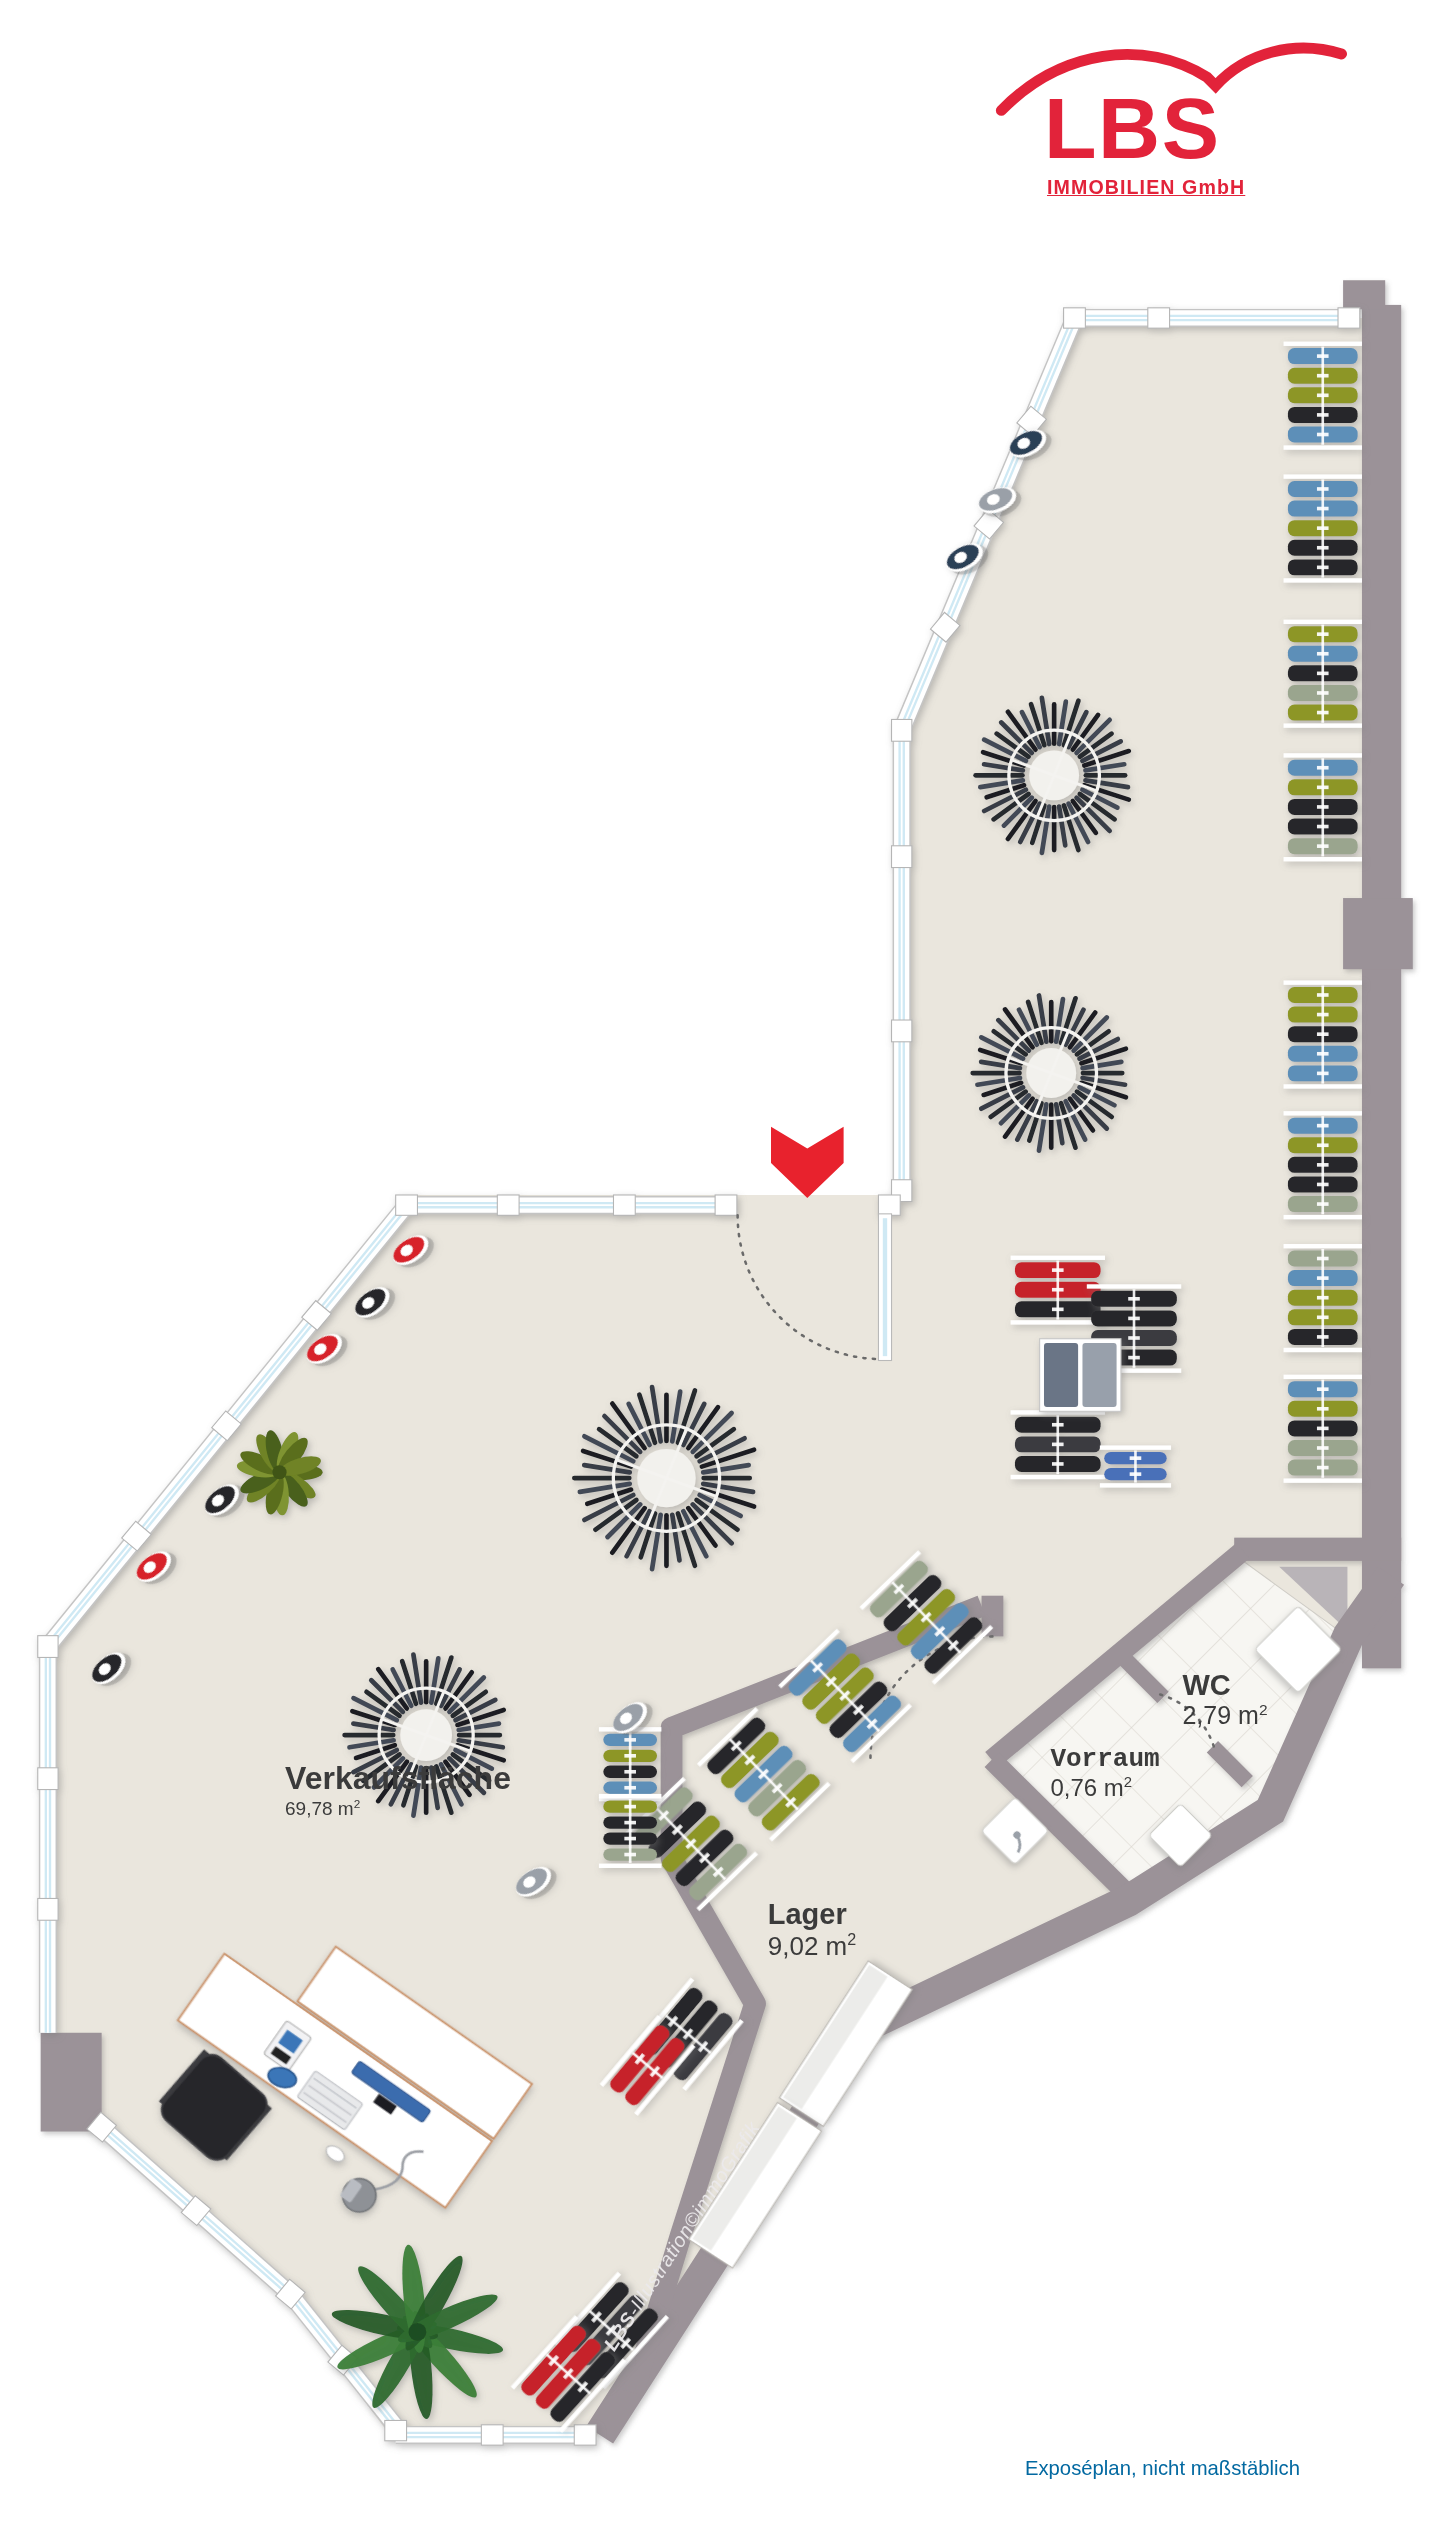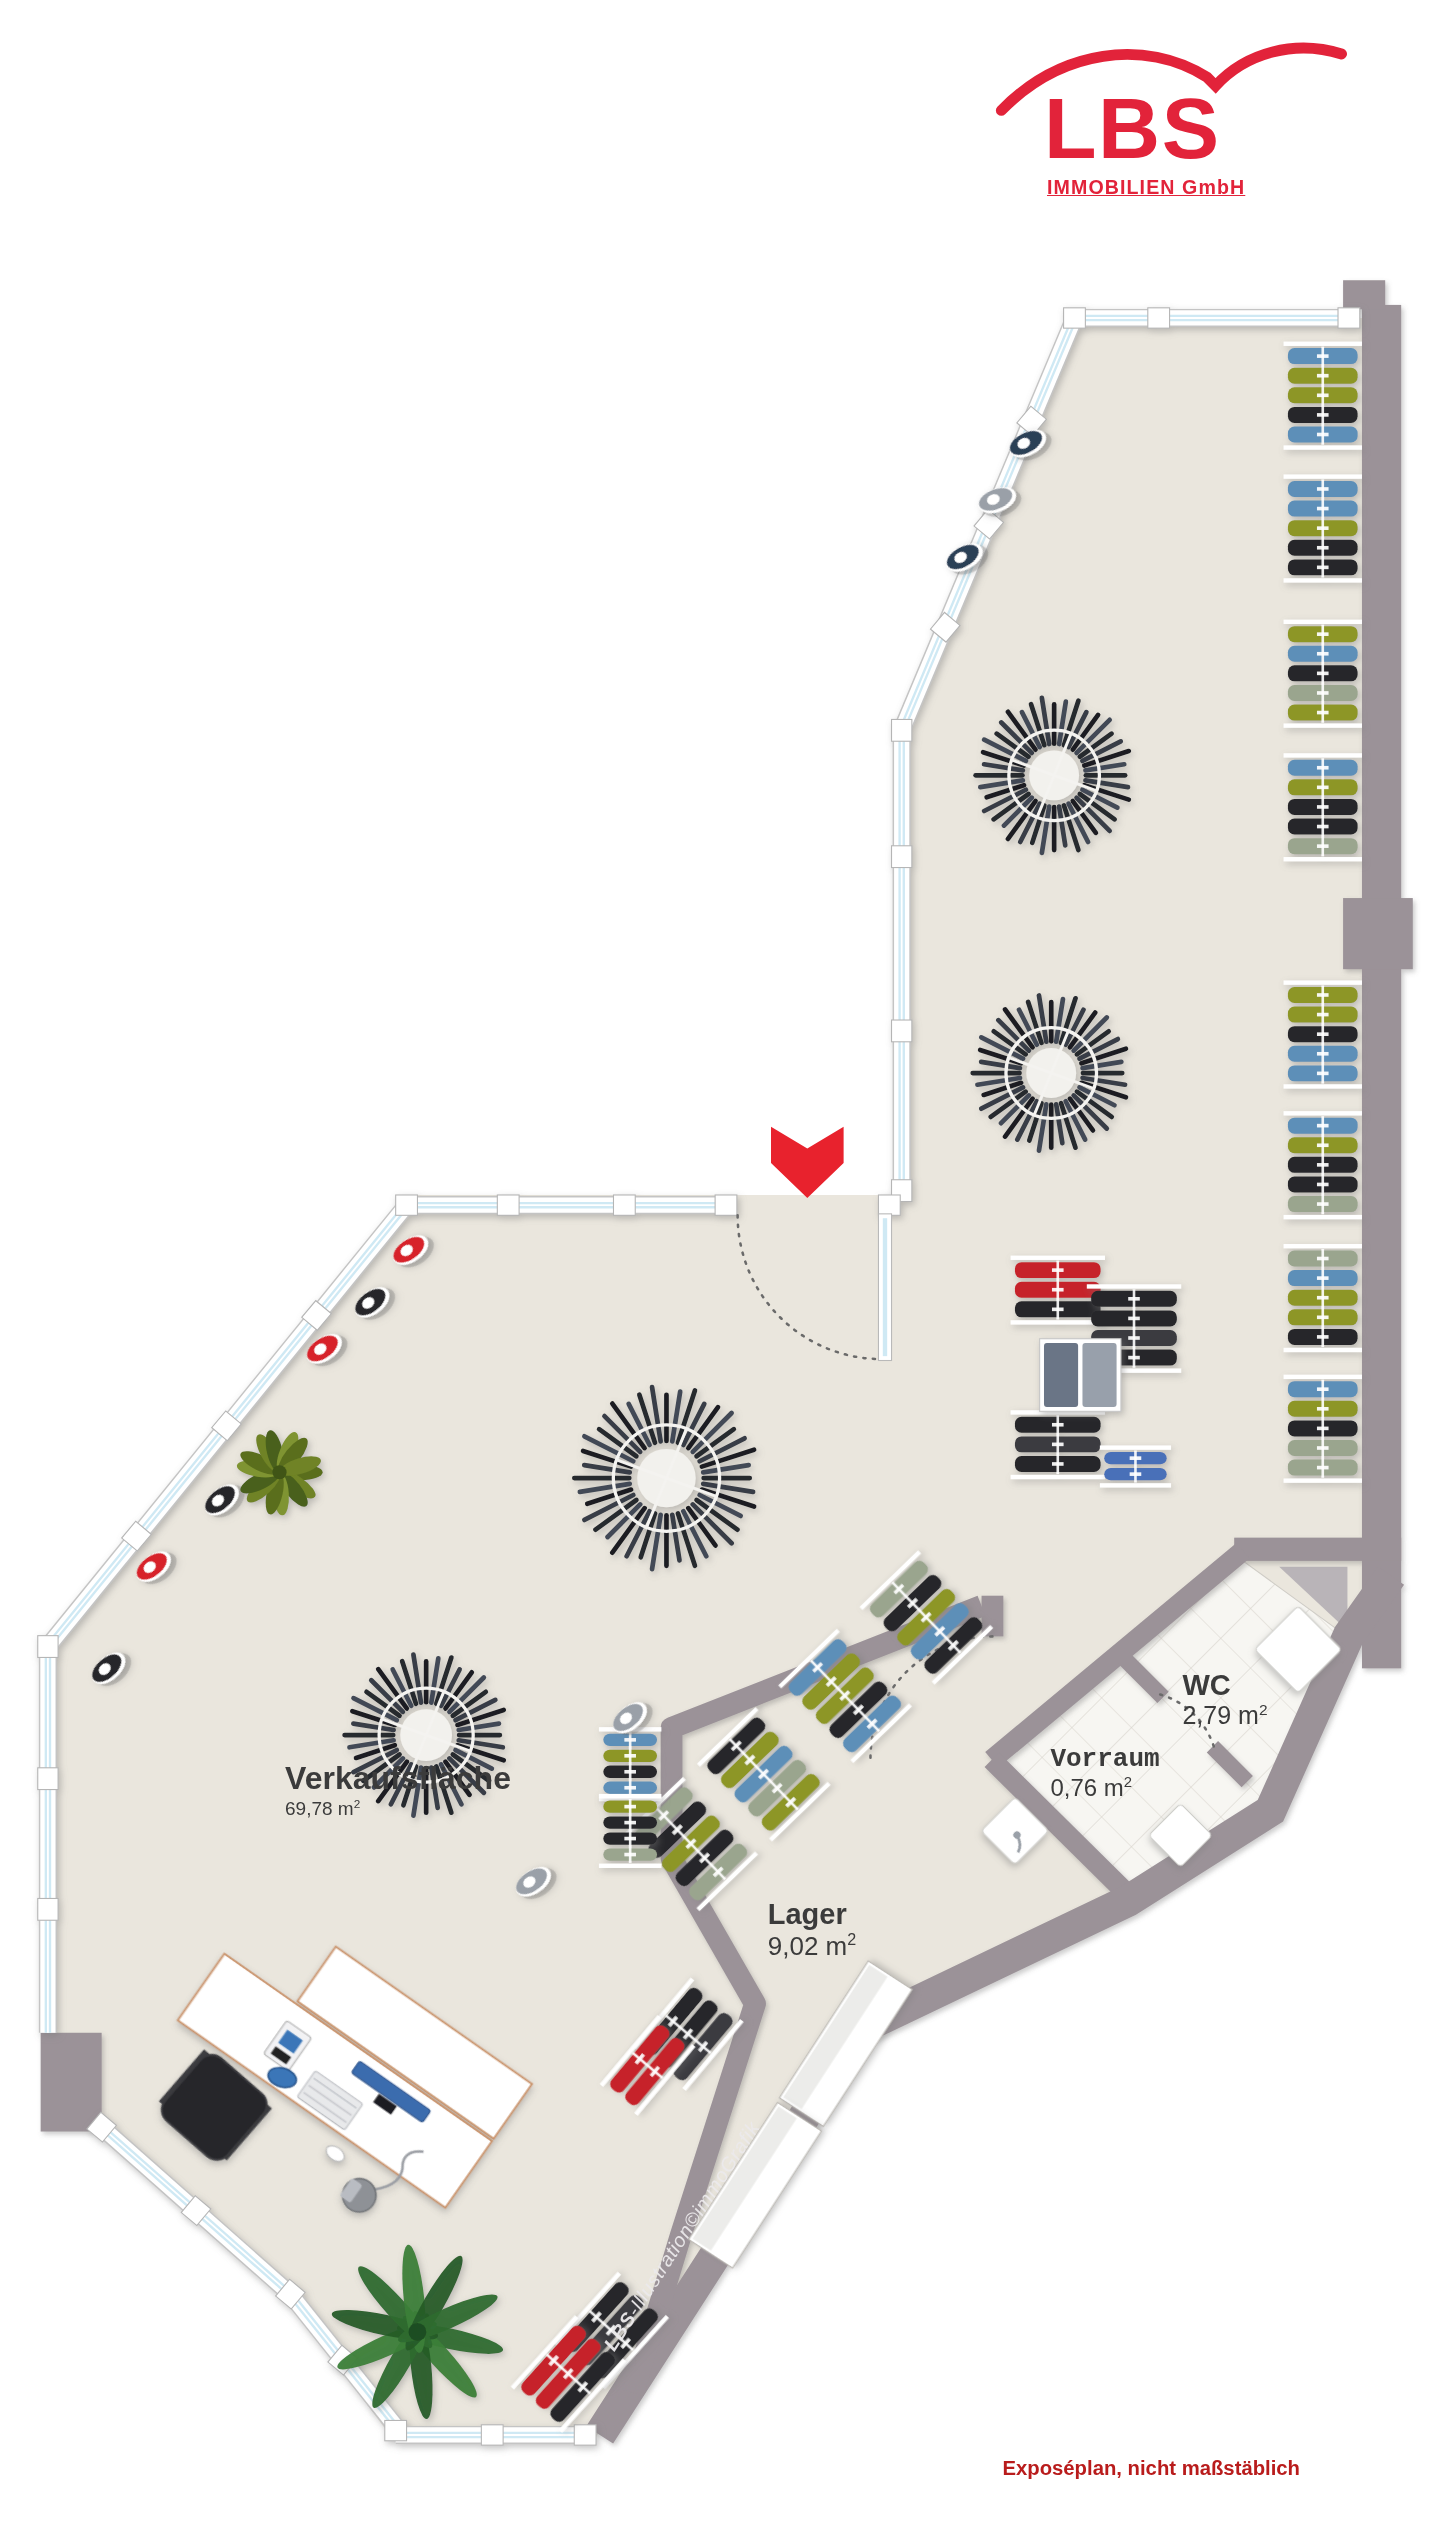--- a/index.html
+++ b/index.html
@@ -22,21 +22,21 @@
   #logo{position:absolute;left:973px;top:25px;width:407px;height:181px;}
   #logo .logo-word{position:absolute;left:71px;top:60px;font-size:86px;font-weight:700;
         letter-spacing:1.5px;color:#e2233a;line-height:1;}
   #logo .logo-sub{position:absolute;left:74px;top:151px;font-size:19.6px;font-weight:700;
         letter-spacing:1.1px;color:#e2233a;text-decoration:underline;}
   #watermark{position:absolute;left:682px;top:2236px;transform:translate(-50%,-50%) rotate(-57deg);
         transform-origin:center;color:#eceaec;font-size:19.6px;font-style:italic;letter-spacing:0.7px;
         white-space:nowrap;opacity:.95;}
   #watermark b{font-style:italic;}
   #caption{position:absolute;left:857px;top:2457px;width:443px;text-align:right;
-        font-size:20.3px;color:#b91c1c;font-weight:bold;}
+        font-size:20.3px;color:#0369a1;}
 </style>
 </head>
 <body>
 
 <div id="stage">
 
   <svg id="plan" width="1452" height="2525" viewBox="0 0 2000 3478">
     <defs>
       <pattern id="tiles" width="58" height="58" patternUnits="userSpaceOnUse" patternTransform="rotate(45)">
         <rect width="58" height="58" fill="#f7f6f2"></rect>

